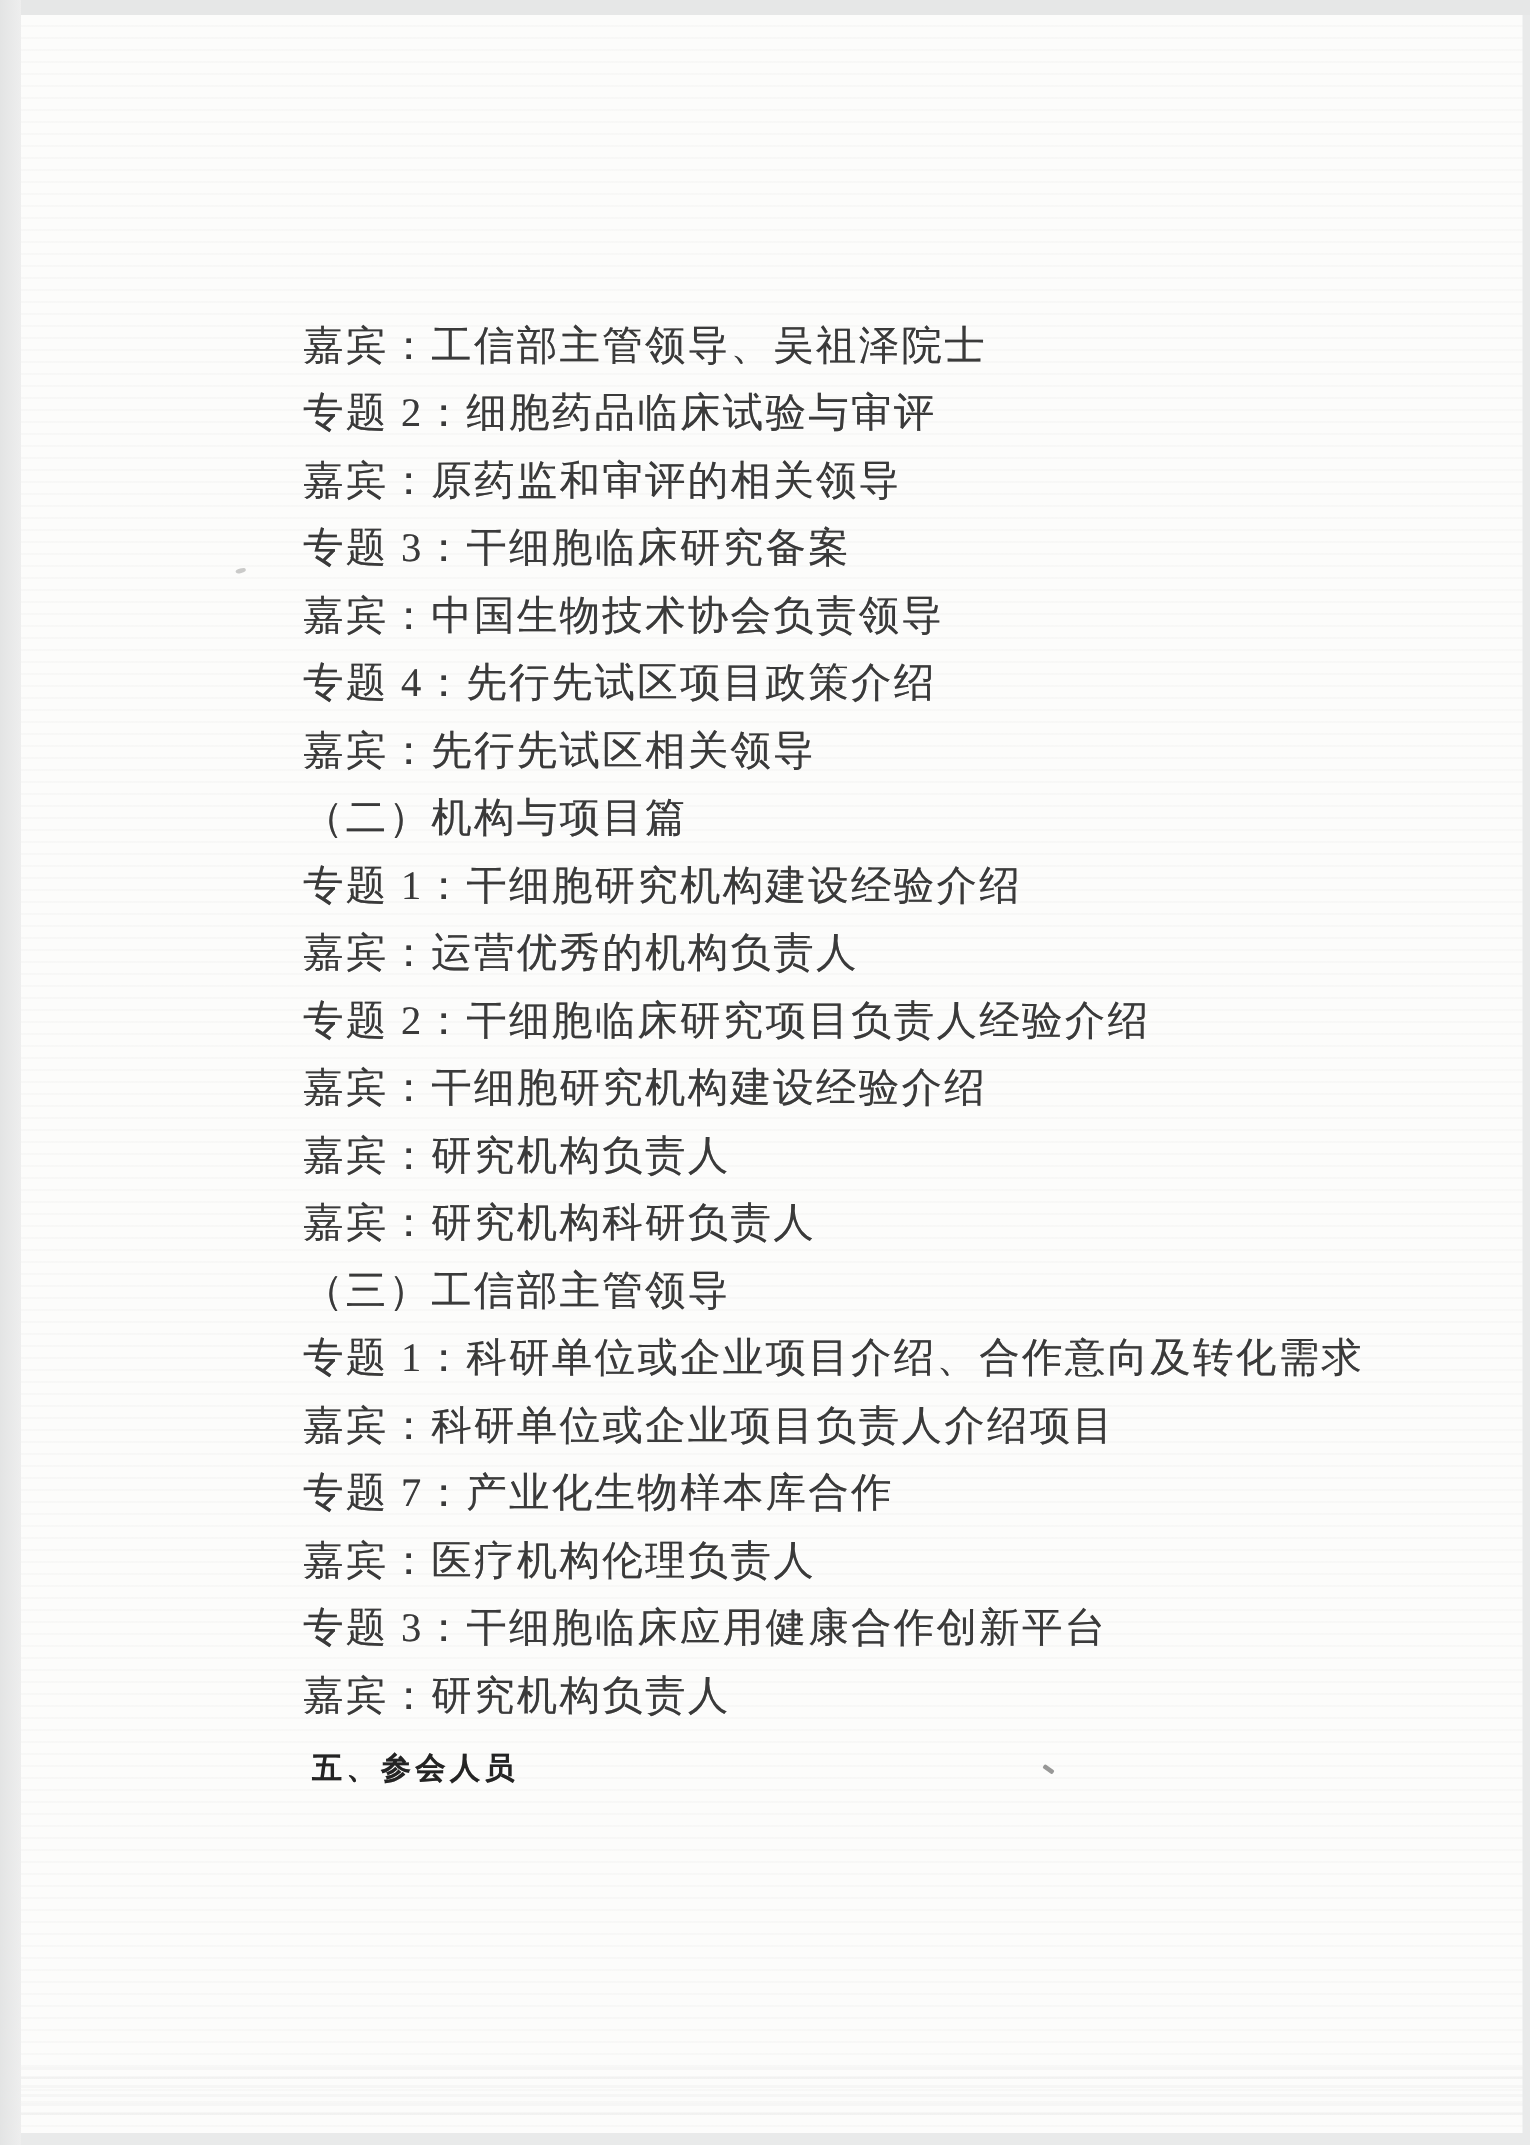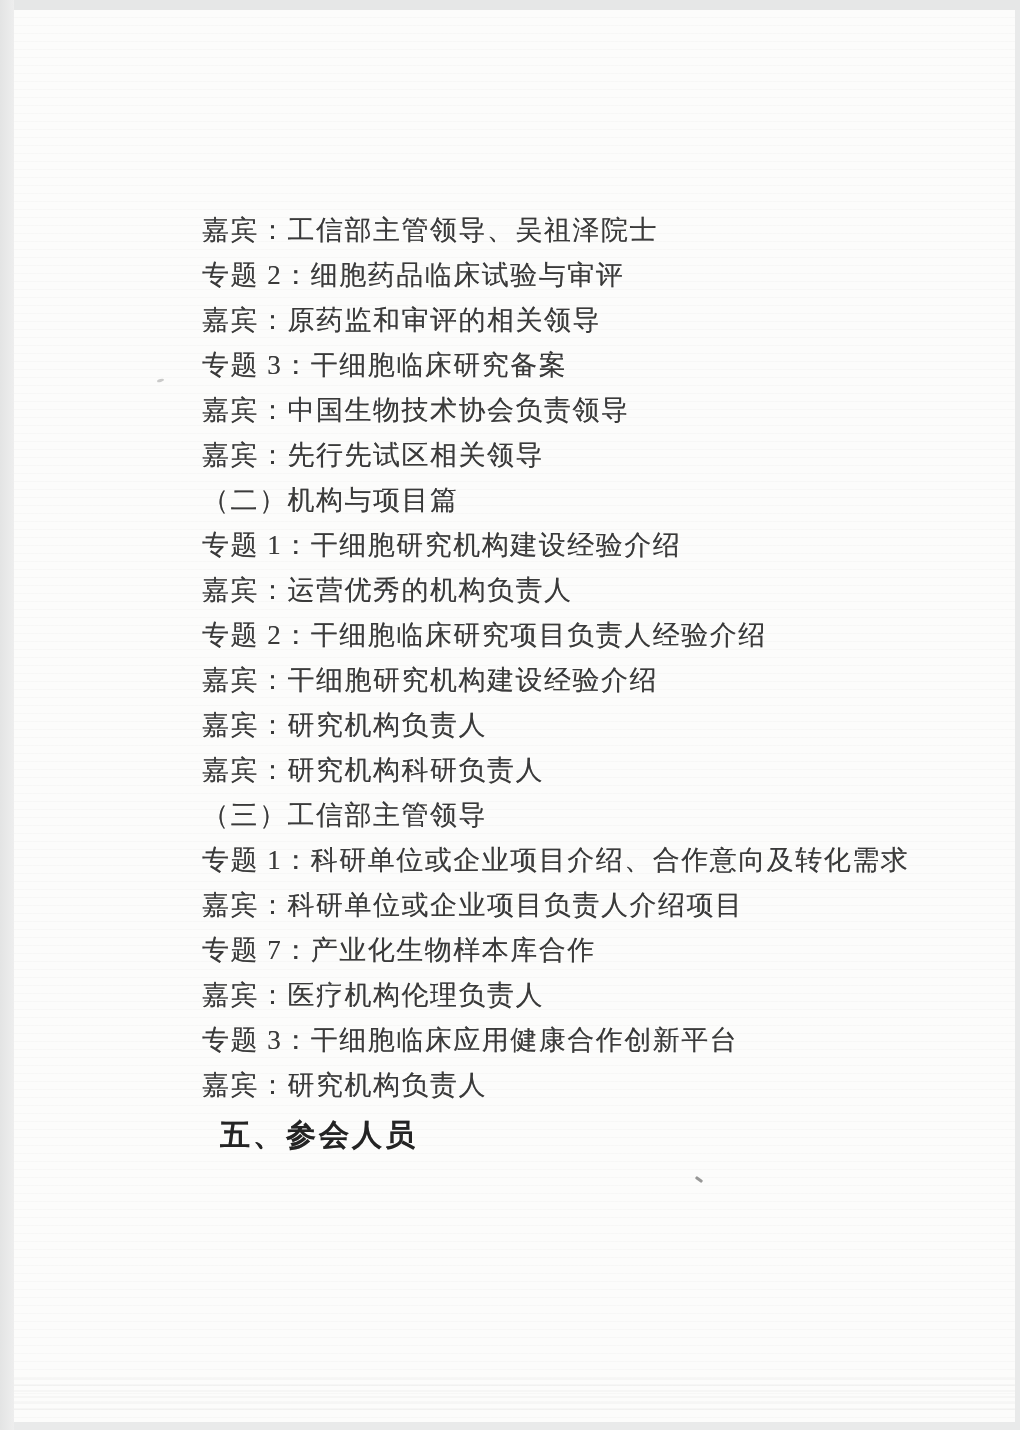--- a/index.html
+++ b/index.html
@@ -104,44 +104,45 @@
     line-height: 45px;
     font-size: 27px;
     letter-spacing: 1.5px;
     color: #3a3a3a;
     white-space: nowrap;
     text-shadow: 0 0 0.4px rgba(60,60,60,0.55);
   }
   .line.heading {
     font-family: "Liberation Sans", "DejaVu Sans", sans-serif;
     font-weight: 700;
-    font-size: 30px;
+    font-size: 20px;
     letter-spacing: 3px;
     color: #242424;
-    margin-left: 18px;
+    margin-left: 6px;
     padding-top: 4px;
   }
 </style>
 </head>
 <body>
 
 <div class="edge-shade-top"></div>
 <div class="edge-shade-left"></div>
 
 <div class="paper">
   <div class="scan-texture"></div>
   <div class="scan-band"></div>
   <div class="artifact-dot"></div>
 
   <div class="content">
     <div class="line">嘉宾：工信部主管领导、吴祖泽院士</div>
     <div class="line">专题 2：细胞药品临床试验与审评</div>
     <div class="line">嘉宾：原药监和审评的相关领导</div>
     <div class="line">专题 3：干细胞临床研究备案</div>
     <div class="line">嘉宾：中国生物技术协会负责领导</div>
+    <div class="line">专题 4：先行先试区项目政策介绍</div>
     <div class="line">嘉宾：先行先试区相关领导</div>
     <div class="line">（二）机构与项目篇</div>
     <div class="line">专题 1：干细胞研究机构建设经验介绍</div>
     <div class="line">嘉宾：运营优秀的机构负责人</div>
     <div class="line">专题 2：干细胞临床研究项目负责人经验介绍</div>
     <div class="line">嘉宾：干细胞研究机构建设经验介绍</div>
     <div class="line">嘉宾：研究机构负责人</div>
     <div class="line">嘉宾：研究机构科研负责人</div>
     <div class="line">（三）工信部主管领导</div>
     <div class="line">专题 1：科研单位或企业项目介绍、合作意向及转化需求</div>

